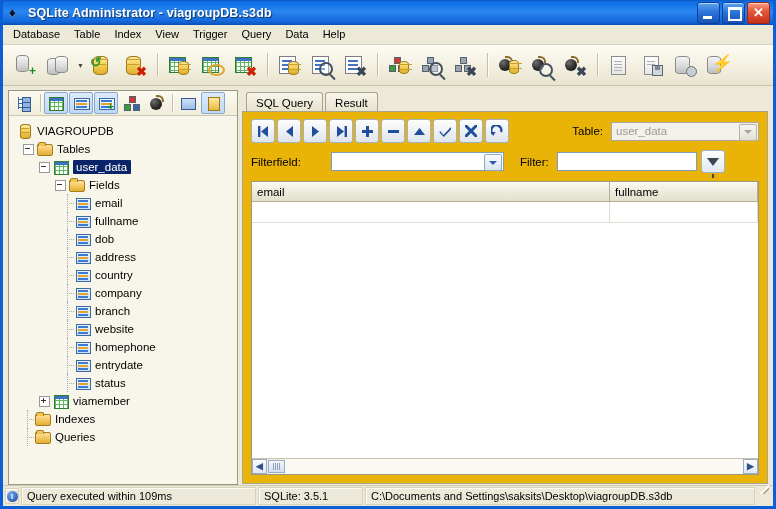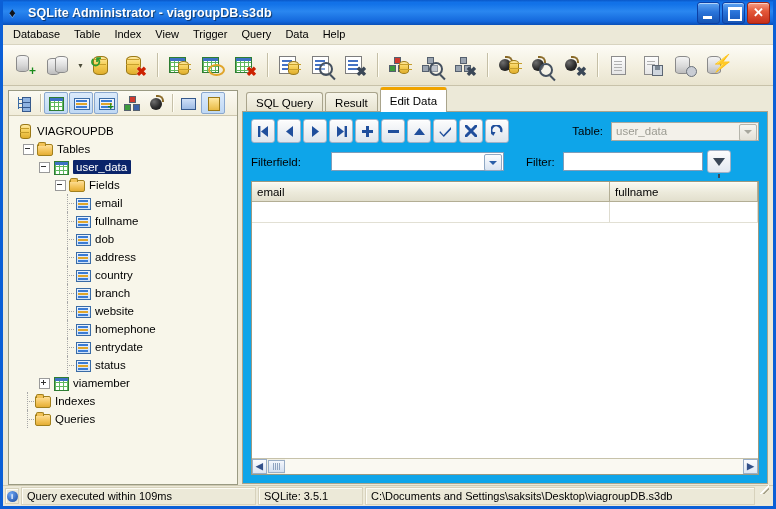--- a/index.html
+++ b/index.html
@@ -233,21 +233,21 @@
     border:1px solid #a9a48c;border-bottom:none;
     border-radius:3px 3px 0 0;cursor:default;
   }
   .tab.active{
     height:22px;background:#fff;border-color:#a9a48c;
     border-top:3px solid #f0a400;font-weight:normal;
     position:relative;z-index:3;
   }
   .tabpanel{
     flex:1 1 auto;min-height:0;
-    background:#0ea5e9;
+    background:#eab308;
     border:1px solid #a9a48c;
     display:flex;flex-direction:column;
     padding:7px 8px 8px 8px;
     position:relative;top:-1px;
   }
   .row1{display:flex;align-items:center;margin-bottom:7px;}
   .navbtns{display:flex;gap:2px;}
   .nb{
     width:22px;height:22px;border:1px solid #9fb2c8;border-radius:3px;
     background:linear-gradient(180deg,#fdfdfd 0%,#eef1f5 50%,#dfe5ec 100%);
@@ -734,20 +734,32 @@
         <div class="tnode">
           <span class="indent" style="width:50px;"></span>
             <span class="dots leaf"></span>
           <span class="ti">
               <span class="fld">
                 <i style="top:1px;background:#3b7bd4;"></i>
                 <i style="top:4px;background:#e0a52a;"></i>
                 <i style="top:7px;background:#3b7bd4;"></i>
               </span>
             </span>
+          <span>company</span>
+        </div>
+        <div class="tnode">
+          <span class="indent" style="width:50px;"></span>
+            <span class="dots leaf"></span>
+          <span class="ti">
+              <span class="fld">
+                <i style="top:1px;background:#3b7bd4;"></i>
+                <i style="top:4px;background:#e0a52a;"></i>
+                <i style="top:7px;background:#3b7bd4;"></i>
+              </span>
+            </span>
           <span>branch</span>
         </div>
         <div class="tnode">
           <span class="indent" style="width:50px;"></span>
             <span class="dots leaf"></span>
           <span class="ti">
               <span class="fld">
                 <i style="top:1px;background:#3b7bd4;"></i>
                 <i style="top:4px;background:#e0a52a;"></i>
                 <i style="top:7px;background:#3b7bd4;"></i>
@@ -818,21 +830,20 @@
             </span>
           <span>Queries</span>
         </div>
       </div>
     </div>
 
     <div class="rightpane">
       <div class="tabstrip">
         <div class="tab">SQL Query</div>
         <div class="tab">Result</div>
-        <div class="tab active">Edit Data</div>
       </div>
 
       <div class="tabpanel">
 
         <div class="row1">
           <div class="navbtns">
             <div class="nb">
               <svg width="13" height="11" viewBox="0 0 13 11">
                   <polygon points="11,0 11,11 4,5.5" fill="#1f4e9c"></polygon>
                   <rect x="1" y="0" width="2.4" height="11" fill="#1f4e9c"></rect>
@@ -898,21 +909,21 @@
         </div>
 
         <div class="row2">
           <div class="lbl" style="width:72px;">Filterfield:</div>
           <div class="combo" style="width:173px;">
             <span></span>
             <span class="btn">
                 <span class="car"></span>
               </span>
           </div>
-          <div class="lbl" style="margin-left:22px;">Filter:</div>
+          <div class="lbl" style="margin-left:16px;">Filter:</div>
           <div class="textinput" style="width:140px;" placeholder=""></div>
           <div class="filtbtn">
               <span class="funnel"></span>
             </div>
         </div>
 
         <div class="gridwrap">
           <div class="ghead">
             <div class="gh c1">email</div>
             <div class="gh c2">fullname</div>

